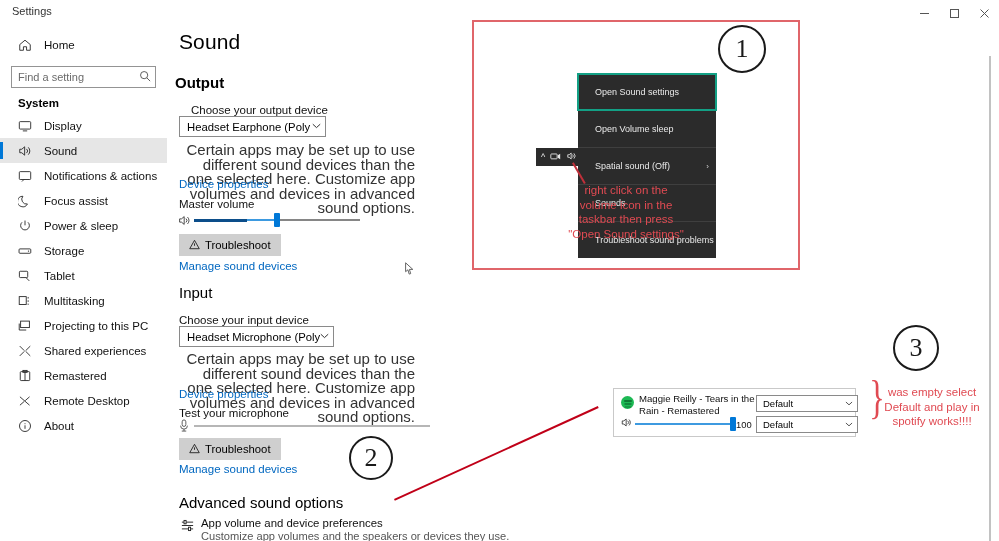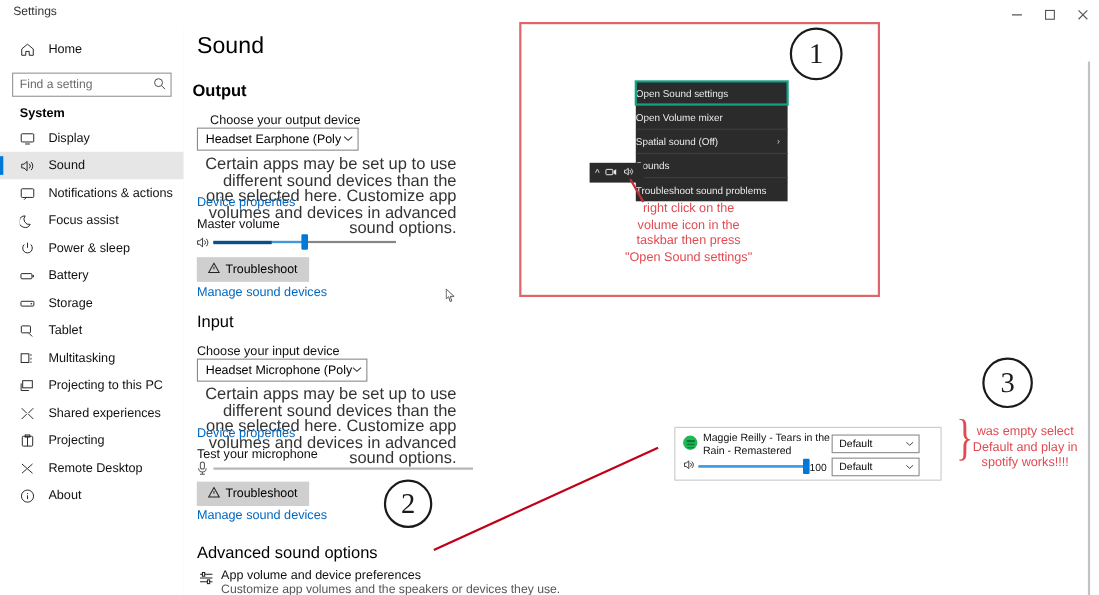--- a/index.html
+++ b/index.html
@@ -62,39 +62,39 @@
   .sbar{position:absolute;right:4px;top:30px;width:10px;height:505px;}
   .sthumbv{position:absolute;left:4px;top:0;width:2px;height:505px;background:#c2c2c2;}
 
   
   .shotbox{position:absolute;left:472px;top:20px;width:328px;height:250px;
            border:2px solid #e0656a;background:#fff;box-sizing:border-box;}
   .circ{position:absolute;border:2px solid #1a1a1a;border-radius:50%;
         display:flex;align-items:center;justify-content:center;
         font-size:26px;color:#1a1a1a;font-family:"Liberation Serif","DejaVu Serif",serif;background:transparent;}
   .ctxmenu{position:absolute;left:578px;top:74px;width:138px;background:#2b2b2b;color:#f2f2f2;}
-  .ctxitem{height:21px;display:flex;align-items:center;padding-left:0;font-size:9px;color:#eaeaea;
+  .ctxitem{height:36px;display:flex;align-items:center;padding-left:17px;font-size:9px;color:#eaeaea;
            position:relative;cursor:default;}
   .ctxitem.hl{outline:2px solid #13a085;outline-offset:-1px;}
   .ctxitem .arrow{position:absolute;right:7px;font-size:8px;color:#cfcfcf;}
   .ctxdiv{height:1px;background:#3f3f3f;margin:0 0 0 0;}
   .tray{position:absolute;left:536px;top:148px;width:44px;height:18px;background:#2b2b2b;
         display:flex;align-items:center;gap:5px;padding-left:5px;}
   .tray span{font-size:9px;color:#e8e8e8;line-height:1;}
   .redtext{position:absolute;color:#e04a52;font-size:11.5px;line-height:14.5px;text-align:center;
            font-family:"Liberation Sans","DejaVu Sans",sans-serif;}
 
   
   .appvol{position:absolute;left:613px;top:388px;width:243px;height:49px;background:#fff;
           border:1px solid #c9c9c9;box-sizing:border-box;}
   .avicon{position:absolute;left:7px;top:7px;width:13px;height:13px;border-radius:50%;background:#1db954;}
   .avicon:after{content:"";position:absolute;left:2.5px;top:3.5px;width:8px;height:2px;border-radius:2px;
                 background:#0d7a35;box-shadow:0 3px 0 -0.3px #0d7a35,0 6px 0 -0.6px #0d7a35;}
   .avtitle{position:absolute;left:25px;top:4px;width:125px;font-size:9.6px;color:#111;line-height:11.5px;}
-  .avcombo{position:absolute;width:80px;height:17px;box-sizing:border-box;border:1px solid #8a8a8a;
+  .avcombo{position:absolute;width:102px;height:17px;box-sizing:border-box;border:1px solid #8a8a8a;
            background:#fff;display:flex;align-items:center;padding:0 4px 0 6px;font-size:9.5px;color:#000;}
   .avcombo .cv{flex:1;}
   .avcombo .chev{font-size:8px;color:#333;}
 
   .redline{position:absolute;background:#c00018;transform-origin:0 0;height:1.6px;}
   .brace{position:absolute;font-size:46px;color:#e04a52;font-family:"Liberation Serif","DejaVu Serif",serif;
          line-height:1;transform:scaleX(.7);}
   .cursor{position:absolute;width:9px;height:13px;}
 </style>
 </head>
@@ -188,29 +188,20 @@
     <div class="navitem">
       <span class="ic">
         <svg width="14" height="14" viewBox="0 0 16 16">
             <path d="M8 1.8v5.4" stroke="#222" stroke-width="1"></path>
             <path d="M4.6 3.8a5 5 0 106.8 0" fill="none" stroke="#222" stroke-width="1"></path>
           </svg>
       </span>
       <span class="lbl">Power &amp; sleep</span>
     </div>
 
-    <div class="navitem">
-      <span class="ic">
-        <svg width="14" height="14" viewBox="0 0 16 16">
-            <rect x="1.2" y="5.4" width="11.4" height="5.4" rx="1" fill="none" stroke="#222" stroke-width="1"></rect>
-            <rect x="13.2" y="7" width="1.5" height="2.2" fill="#222"></rect>
-          </svg>
-      </span>
-      <span class="lbl">Battery</span>
-    </div>
 
     <div class="navitem">
       <span class="ic">
         <svg width="14" height="14" viewBox="0 0 16 16">
             <rect x="1.2" y="5.6" width="13.4" height="5" rx="1" fill="none" stroke="#222" stroke-width="1"></rect>
             <circle cx="12" cy="8.1" r=".8" fill="#222"></circle>
           </svg>
       </span>
       <span class="lbl">Storage</span>
     </div>
@@ -255,21 +246,21 @@
     </div>
 
     <div class="navitem">
       <span class="ic">
         <svg width="14" height="14" viewBox="0 0 16 16">
             <rect x="2.6" y="3" width="10.8" height="10.2" rx="1" fill="none" stroke="#222" stroke-width="1"></rect>
             <path d="M8 3v10.2" stroke="#222" stroke-width="1"></path>
             <rect x="5.6" y="1.6" width="4.8" height="2.2" fill="none" stroke="#222" stroke-width="1"></rect>
           </svg>
       </span>
-      <span class="lbl">Projecting</span>
+      <span class="lbl">Remastered</span>
     </div>
 
     <div class="navitem">
       <span class="ic">
         <svg width="14" height="14" viewBox="0 0 16 16">
             <path d="M2.2 3.2l11 9.6M13.2 3.2l-5 4.4M2.2 12.8l5-4.4" stroke="#222" stroke-width="1" fill="none"></path>
           </svg>
       </span>
       <span class="lbl">Remote Desktop</span>
     </div>
@@ -404,21 +395,21 @@
   <div class="shotbox"></div>
 
   <div class="circ" style="left:718px;top:25px;width:44px;height:44px;">1</div>
 
   <div class="ctxmenu">
     <div class="ctxitem hl">
       <span>Open Sound settings</span>
     </div>
     <div class="ctxdiv"></div>
     <div class="ctxitem">
-      <span>Open Volume mixer</span>
+      <span>Open Volume sleep</span>
     </div>
     <div class="ctxdiv"></div>
     <div class="ctxitem">
       <span>Spatial sound (Off)</span>
       <span class="arrow">›</span>
     </div>
     <div class="ctxdiv"></div>
     <div class="ctxitem">
       <span>Sounds</span>
     </div>

